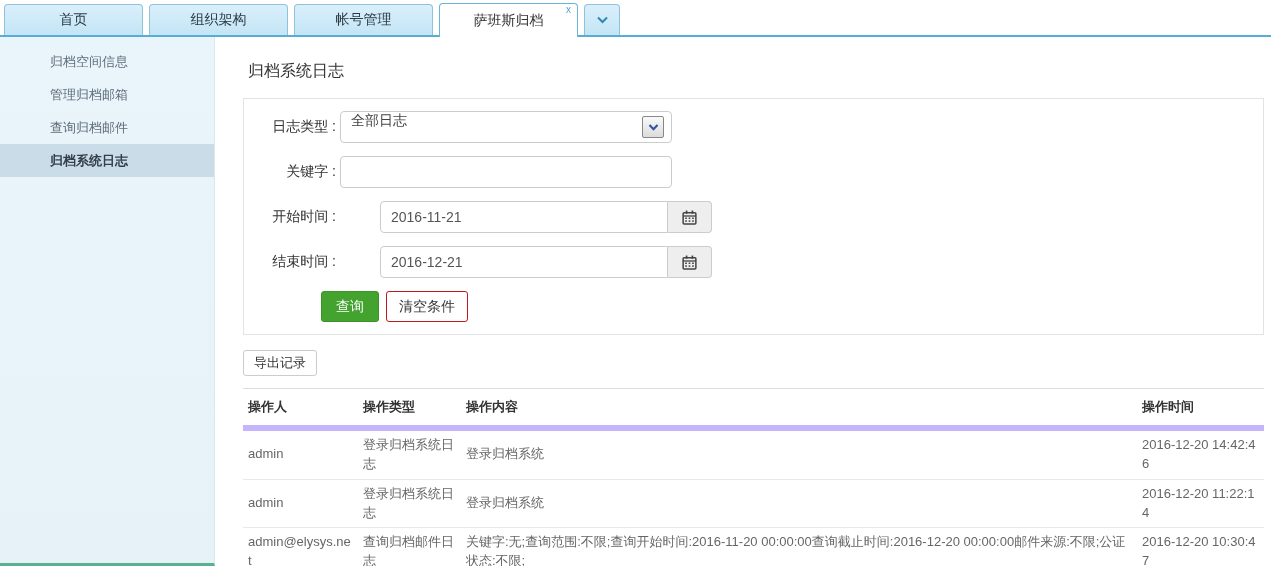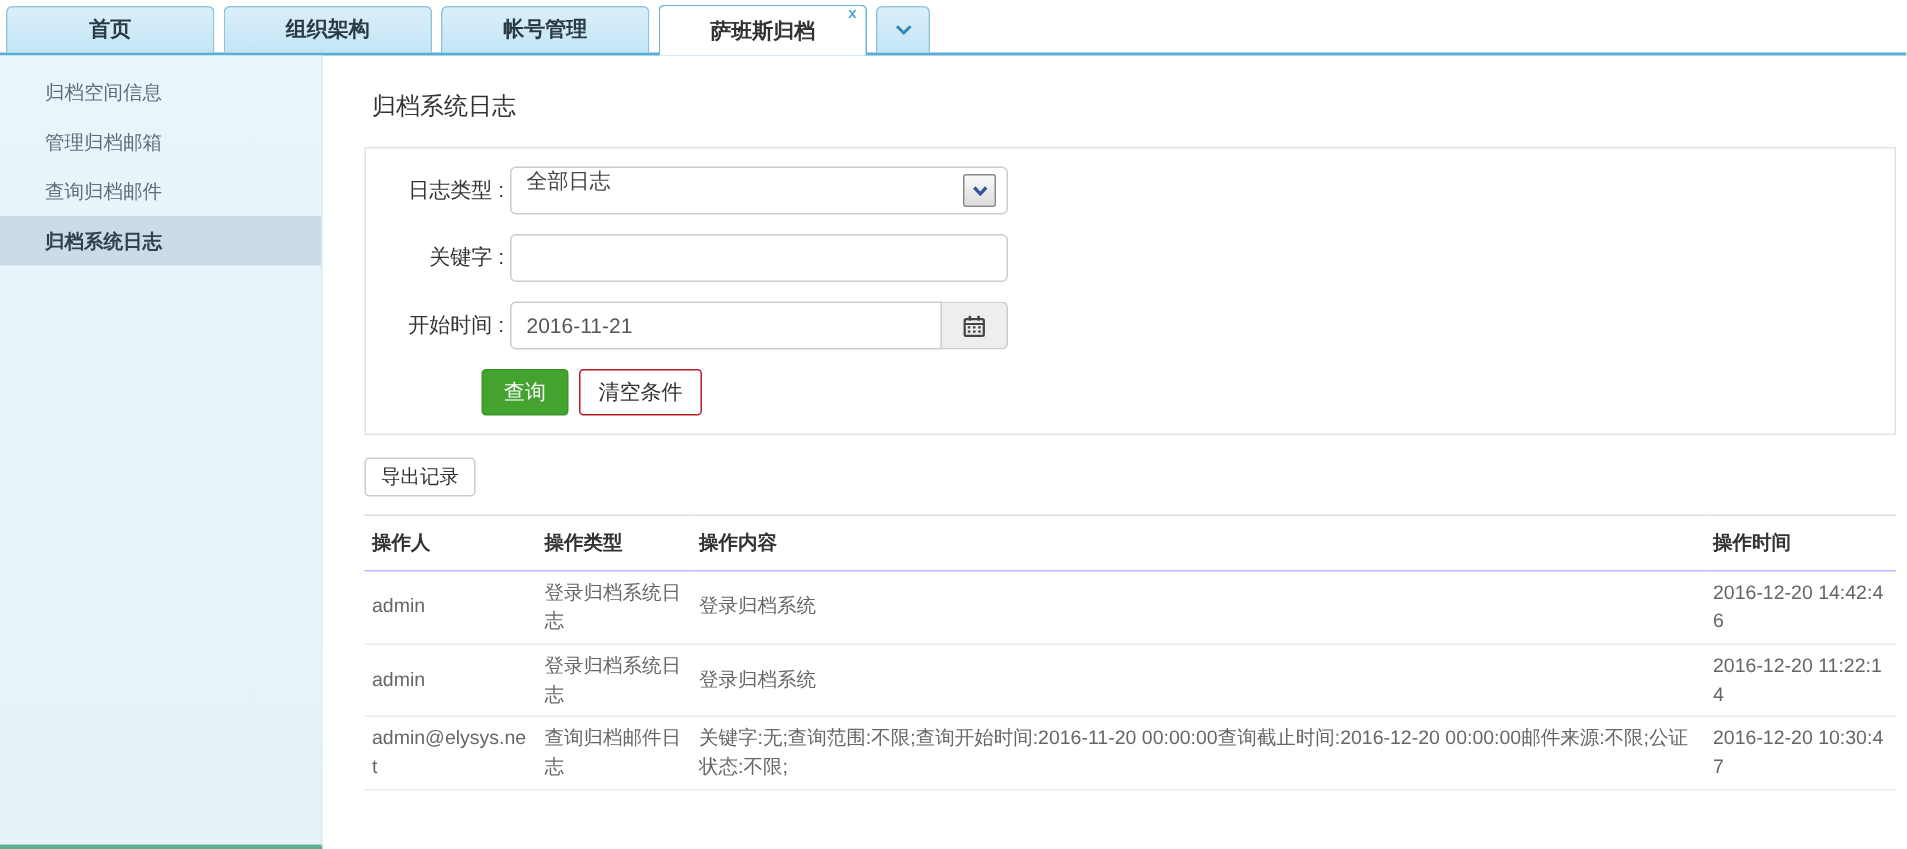--- a/index.html
+++ b/index.html
@@ -12,41 +12,41 @@
   
   .tabbar {
     height:37px; padding:4px 0 0 4px; display:flex; align-items:flex-end;
     border-bottom:2px solid #57add3; background:#fff;
   }
   .tab {
     width:139px; height:31px; line-height:29px; text-align:center;
     background:linear-gradient(#daeffb,#c3e5f6);
     border:1px solid #8fc3da; border-bottom:none;
     border-radius:4px 4px 0 0; font-size:14px; color:#2b3b44;
-    cursor:pointer; margin-right:6px; position:relative;font-weight:bold;
+    cursor:pointer; margin-right:6px; position:relative;
   }
   .tab.active {
     background:#fff; border-color:#69b5da; height:34px; line-height:32px;
     margin-bottom:-2px; z-index:2; color:#333;
   }
   .tab-close {
     position:absolute; top:1px; right:6px; font-size:10px; line-height:10px;
     color:#4aa6d4; cursor:pointer;
   }
   .tab.more { width:36px; display:flex; align-items:center; justify-content:center; }
 
   
   .sidebar {
     position:absolute; top:37px; left:0; bottom:0; width:215px;
     background:linear-gradient(180deg,#eaf4fb,#e7f1f8);
     border-right:1px solid #d9e8f2; border-bottom:3px solid #5ab08f;
     padding-top:8px;
   }
   .side-item {
-    height:33px; line-height:33px; padding-left:30px; font-size:13px;
+    height:33px; line-height:33px; padding-left:50px; font-size:13px;
     color:#5d6d79; cursor:pointer; white-space:nowrap;
   }
   .side-item.active { background:#cbdce9; color:#333f49; font-weight:bold; }
 
   
   .content { position:absolute; left:243px; top:37px; width:1021px; }
   .page-title { margin:24px 0 16px 5px; font-size:16px; font-weight:normal; color:#333; }
 
   .filter-panel { border:1px solid #e3e3e3; padding:12px 14px 12px 8px; }
   .f-row { display:flex; align-items:center; margin-bottom:13px; }
@@ -62,21 +62,21 @@
     position:absolute; right:7px; top:4px; width:22px; height:22px;
     border:1px solid #878787; border-radius:2px;
     background:linear-gradient(#fafafa,#dcdcdc);
     display:flex; align-items:center; justify-content:center; cursor:pointer; padding:0;
   }
 
   .text-input {
     width:332px; height:32px; border:1px solid #ccc; border-radius:4px;
     padding:0 10px; font-size:14px; color:#555; outline:none;
   }
-  .date-group { display:flex; width:332px; }
+  .date-group { display:flex; width:332px;margin-left:40px; }
   .date-input {
     flex:1; min-width:0; height:32px; border:1px solid #ccc;
     border-radius:4px 0 0 4px; padding:0 10px; font-size:14px; color:#555; outline:none;
   }
   .cal-btn {
     width:44px; height:32px; border:1px solid #ccc; border-left:none;
     border-radius:0 4px 4px 0; background:#eee; cursor:pointer;
     display:flex; align-items:center; justify-content:center; padding:0;
   }
 
@@ -91,21 +91,21 @@
   }
 
   .export-btn {
     margin-top:15px; background:#fff; border:1px solid #ccc; color:#333;
     border-radius:3px; height:26px; padding:0 10px; font-size:13px; cursor:pointer;
   }
 
   .log-table { width:100%; border-collapse:collapse; margin-top:12px; font-size:13px; table-layout:fixed; }
   .log-table th {
     text-align:left; font-weight:bold; color:#333; padding:9px 5px;
-    border-top:1px solid #ddd; border-bottom:1px solid #c4b5fd; white-space:nowrap;
+    border-top:1px solid #ddd; border-bottom:6px solid #c4b5fd; white-space:nowrap;
   }
   .log-table td {
     color:#666; padding:5px 5px; border-bottom:1px solid #e8e8e8;
     line-height:1.45; word-break:break-all; vertical-align:middle;
   }
 </style>
 </head>
 <body>
 
 <div class="tabbar">
@@ -190,20 +190,44 @@
                 <rect x="3.4" y="11" width="1.8" height="1.6" fill="#444"></rect>
                   <rect x="7.1" y="11" width="1.8" height="1.6" fill="#444"></rect>
                   <rect x="10.8" y="11" width="1.8" height="1.6" fill="#444"></rect>
               </svg>
             </span>
           </button>
         </div>
       </div>
     </div>
 
+    <div class="f-row">
+      <div class="f-label">结束时间 :</div>
+      <div class="f-control">
+        <div class="date-group">
+          <input class="date-input" type="text" value="2016-12-21" style="">
+          <button class="cal-btn">
+            <span style="display:flex;">
+              <svg width="15" height="15" viewBox="0 0 16 16">
+                <rect x="1.2" y="3" width="13.6" height="11.8" rx="1" fill="none" stroke="#444" stroke-width="1.6"></rect>
+                <line x1="1.2" y1="6.4" x2="14.8" y2="6.4" stroke="#444" stroke-width="1.4"></line>
+                <rect x="4" y="0.6" width="1.8" height="3.4" fill="#444"></rect>
+                <rect x="10.2" y="0.6" width="1.8" height="3.4" fill="#444"></rect>
+                <rect x="3.4" y="8" width="1.8" height="1.6" fill="#444"></rect>
+                  <rect x="7.1" y="8" width="1.8" height="1.6" fill="#444"></rect>
+                  <rect x="10.8" y="8" width="1.8" height="1.6" fill="#444"></rect>
+                <rect x="3.4" y="11" width="1.8" height="1.6" fill="#444"></rect>
+                  <rect x="7.1" y="11" width="1.8" height="1.6" fill="#444"></rect>
+                  <rect x="10.8" y="11" width="1.8" height="1.6" fill="#444"></rect>
+              </svg>
+            </span>
+          </button>
+        </div>
+      </div>
+    </div>
 
     <div class="btn-row">
       <button class="btn-green">查询</button>
       <button class="btn-plain">清空条件</button>
     </div>
   </div>
 
   <button class="export-btn">导出记录</button>
 
   <table class="log-table">

